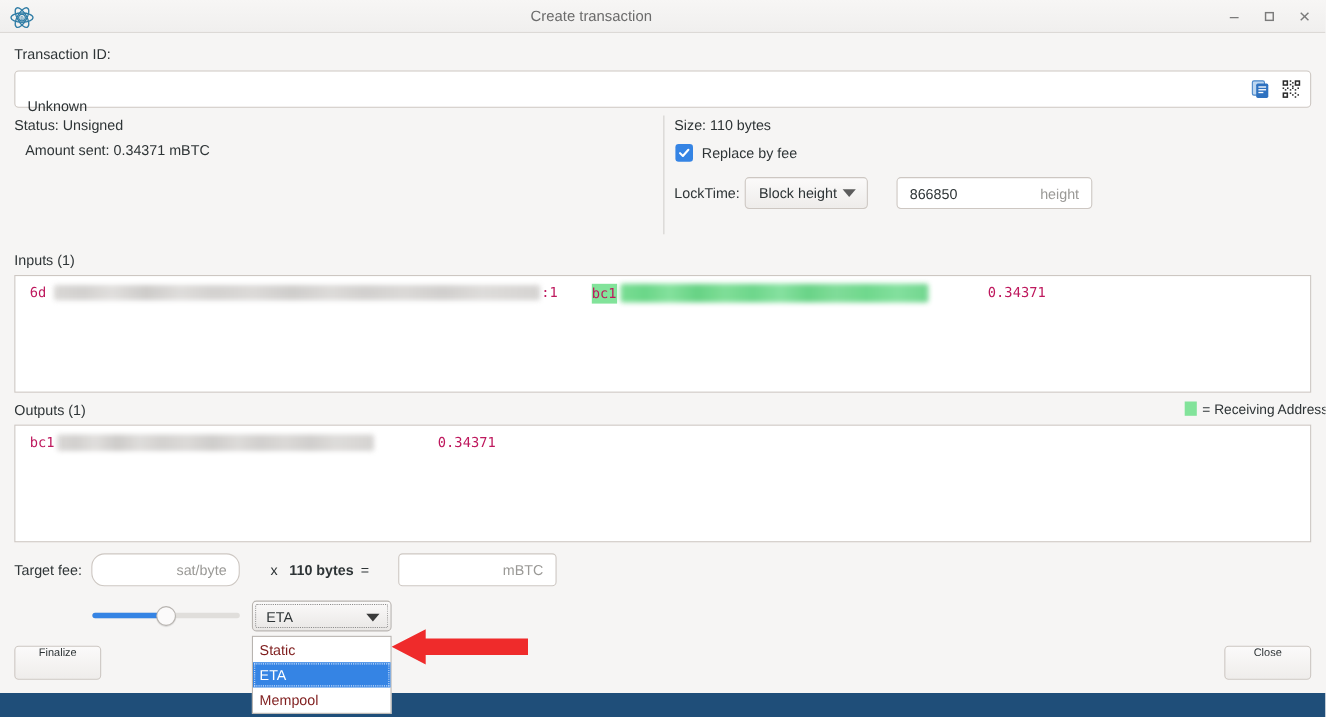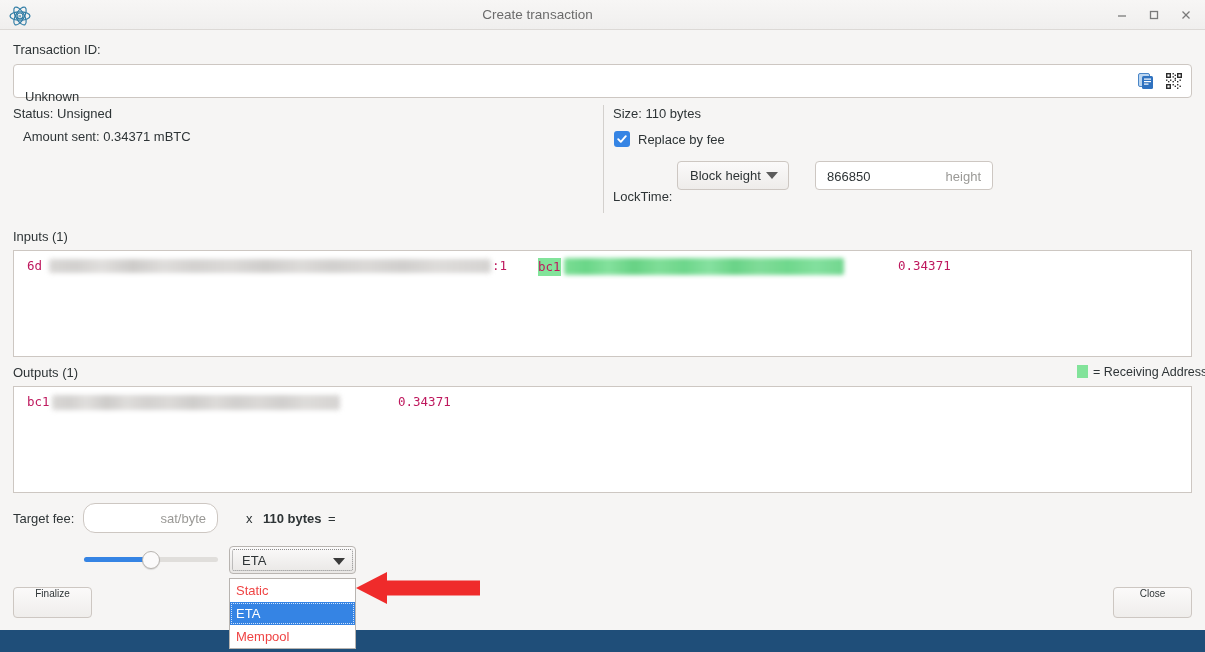--- a/index.html
+++ b/index.html
@@ -234,21 +234,21 @@
     width: 127px;
     background: #ffffff;
     border: 1px solid #b8b4b0;
     z-index: 50;
   }
   .dd-item {
     height: 23px;
     line-height: 23px;
     padding-left: 6px;
     font-size: 13px;
-    color: #ef4444;
+    color: #7f1d1d;
   }
   .dd-item.sel {
     background: #3584e4;
     color: #ffffff;
     position: relative;
   }
   .dd-item.sel::after {
     content: "";
     position: absolute;
     left: 1px; top: 1px; right: 1px; bottom: 1px;
@@ -374,21 +374,21 @@
 
   <div class="lbl" style="left:613px; top:106px;">Size: 110 bytes</div>
 
   <div class="cbox">
     <svg width="12" height="12" viewBox="0 0 12 12">
       <polyline points="2.2,6.2 4.8,8.8 9.8,3.2" fill="none" stroke="#ffffff" stroke-width="1.9" stroke-linecap="round" stroke-linejoin="round"></polyline>
     </svg>
   </div>
   <div class="lbl" style="left:638px; top:132px;">Replace by fee</div>
 
-  <div class="lbl" style="left:613px; top:168px;margin-top:21px;">LockTime:</div>
+  <div class="lbl" style="left:613px; top:168px;">LockTime:</div>
 
   <div class="combo" style="left:677px; top:161px; width:112px; height:29px;">
     <span class="ctext">Block height</span>
     <span class="arrow"></span>
   </div>
 
   <div class="tinput" style="left:815px; top:161px; width:178px; height:29px;">
     <span class="val">866850</span>
     <span class="ph">height</span>
   </div>
@@ -423,20 +423,24 @@
 
   <div class="tinput" style="left:83px; top:503px; width:135px; height:30px;border-radius:12px;">
     <span class="val"></span>
     <span class="ph">sat/byte</span>
   </div>
 
   <div class="lbl" style="left:246px; top:511px;">x</div>
   <div class="lbl" style="left:263px; top:511px; font-weight:bold;">110 bytes</div>
   <div class="lbl" style="left:328px; top:511px;">=</div>
 
+  <div class="tinput" style="left:362px; top:503px; width:144px; height:30px;">
+    <span class="val"></span>
+    <span class="ph">mBTC</span>
+  </div>
 
   <div class="slider-track"></div>
   <div class="slider-fill"></div>
   <div class="slider-handle"></div>
 
   <div class="combo-focus">
     <div class="dotted"></div>
     <span style="position:absolute; left:12px; top:6px; font-size:13px;">ETA</span>
     <span style="position:absolute; right:10px; top:11px; width:0; height:0;
                  border-left:6px solid transparent; border-right:6px solid transparent;

